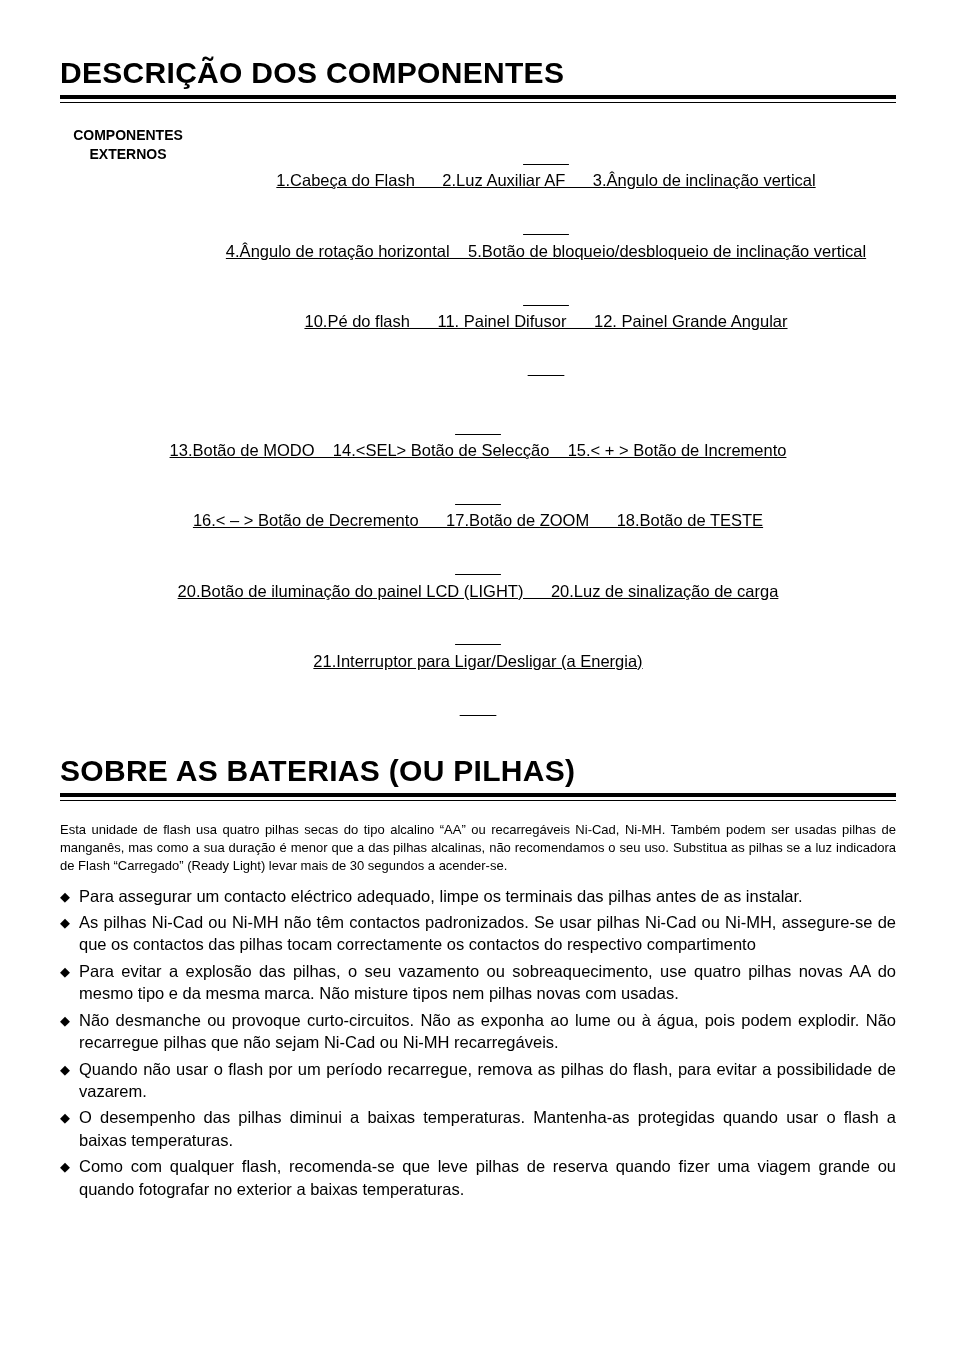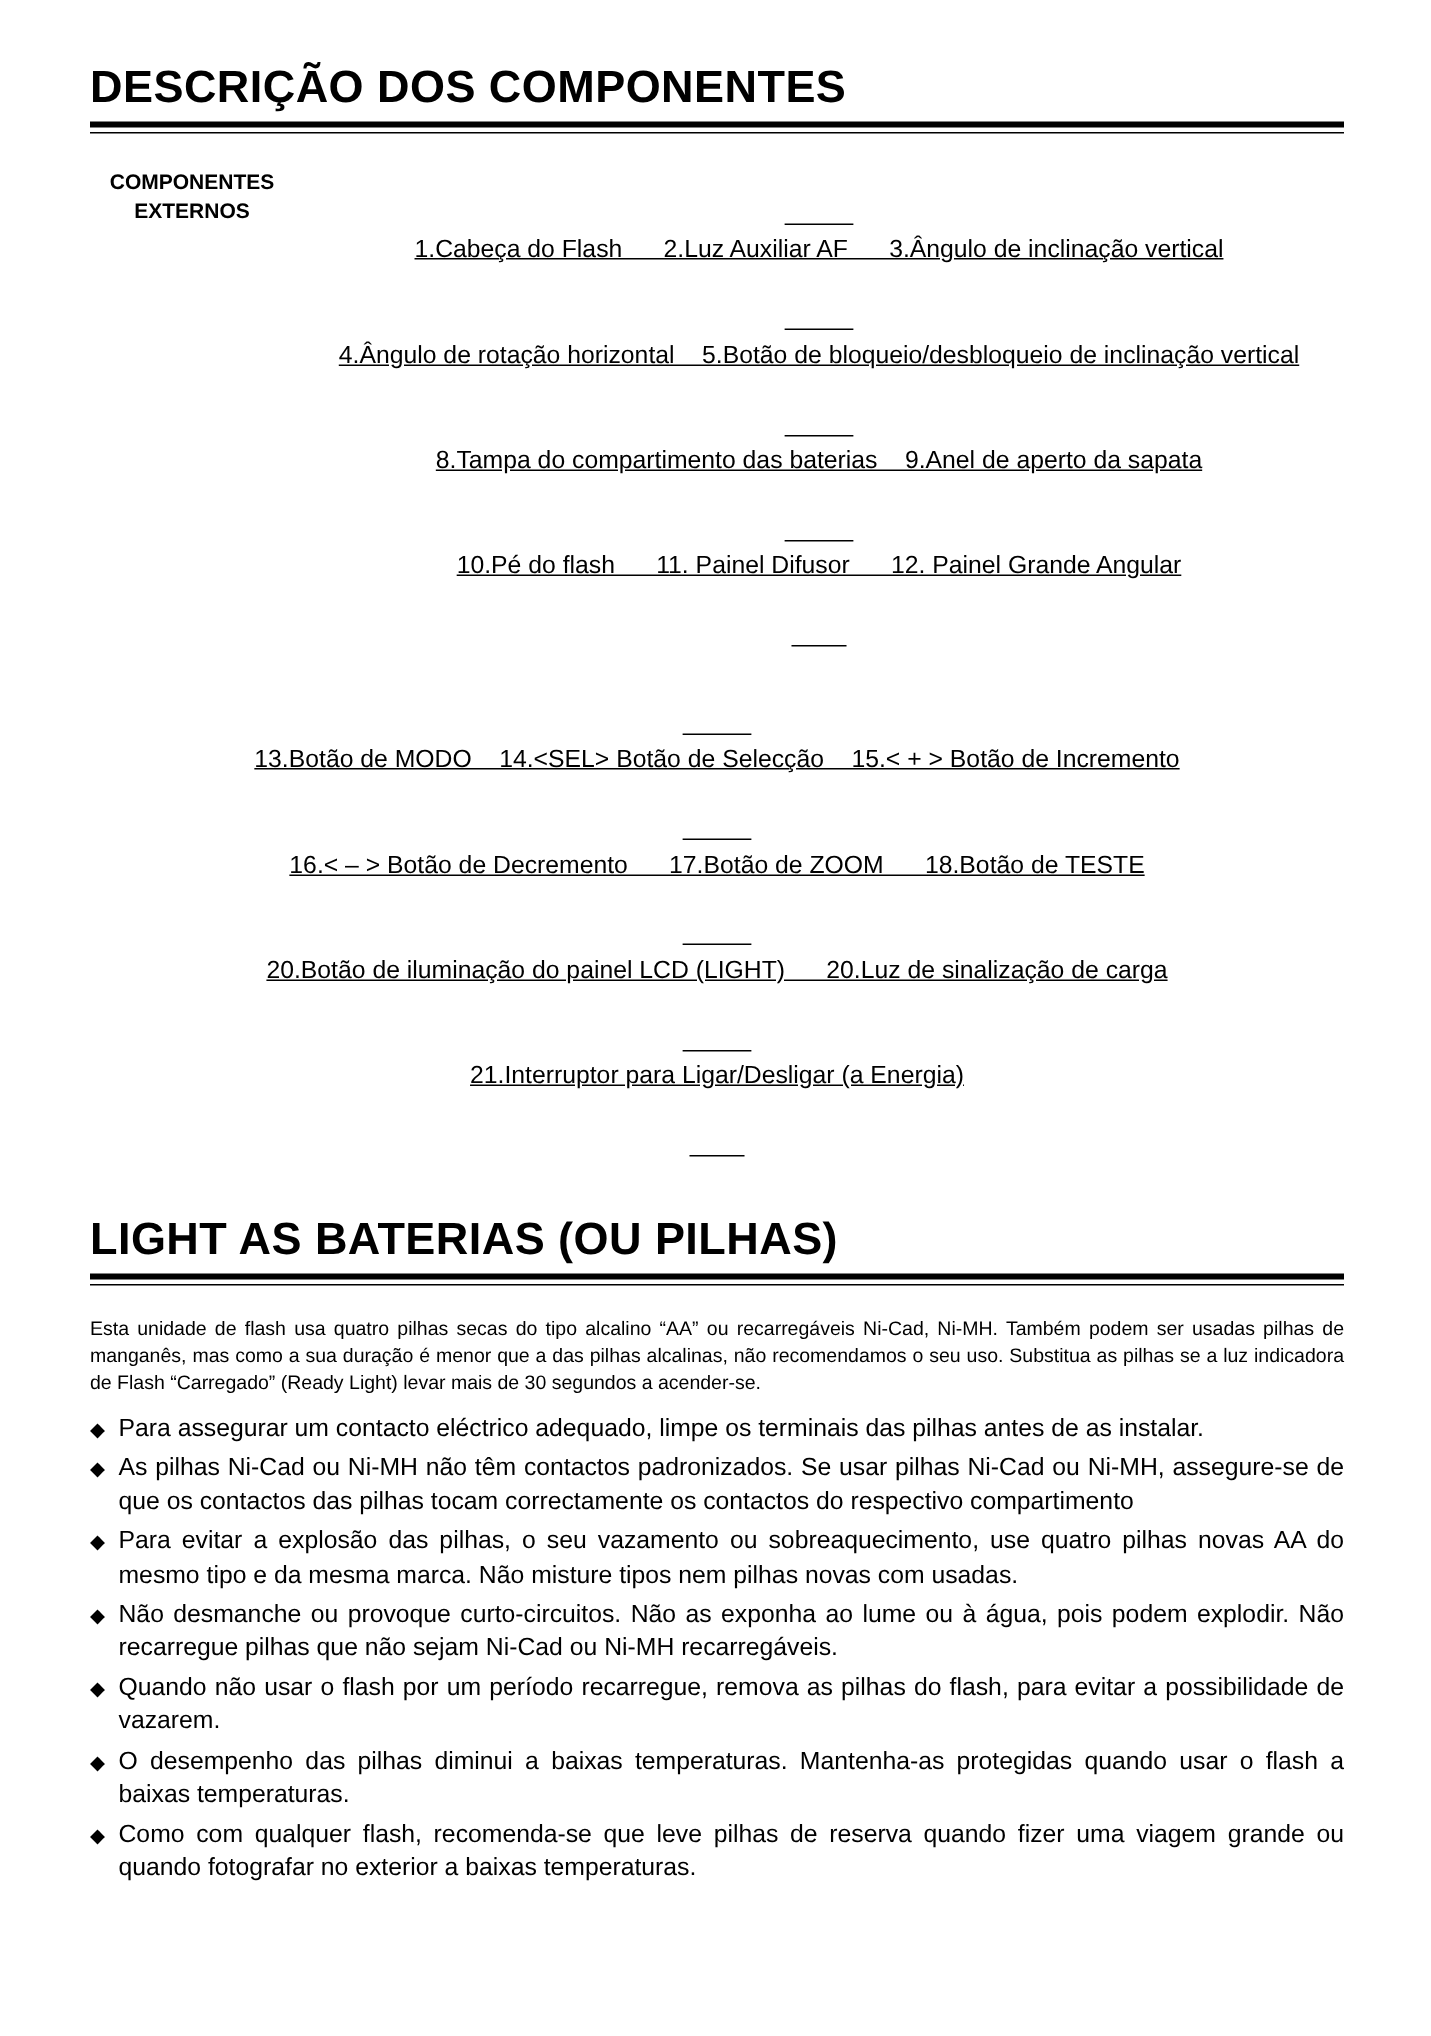--- a/index.html
+++ b/index.html
@@ -2,21 +2,21 @@
 <html lang="pt"><head>
 <meta charset="utf-8">
 <style>
   html,body{margin:0;padding:0;}
   body{
     width:954px;height:1357px;overflow:hidden;
     background:#ffffff;color:#000;
     font-family:"Liberation Sans","DejaVu Sans",sans-serif;
     -webkit-font-smoothing:antialiased;
   }
-  .page{padding:42px 58px 0 60px;box-sizing:border-box;width:954px;height:1072px;position:relative;}
+  .page{padding:42px 58px 0 60px;box-sizing:border-box;width:954px;height:1072px;position:relative;margin-top:14px;}
 
   .section-title{
     font-size:30px;font-weight:bold;margin:0;line-height:1.12;
     letter-spacing:0.3px;
   }
   .rule-thick{height:4px;background:#000;margin-top:5px;}
   .rule-thin{height:1px;background:#000;margin-top:3px;}
 
   
   .components{margin-top:20px;}
@@ -45,37 +45,36 @@
     <h1 class="section-title">DESCRIÇÃO DOS COMPONENTES</h1>
     <div class="rule-thick"></div>
     <div class="rule-thin"></div>
 
     <div class="components" style="display:block;text-align:center;">
       <div class="comp-row">
         <div class="comp-label">COMPONENTES EXTERNOS</div>
         <div class="comp-lines">
           <div>1.Cabeça do Flash      2.Luz Auxiliar AF      3.Ângulo de inclinação vertical</div>
           <div>4.Ângulo de rotação horizontal    5.Botão de bloqueio/desbloqueio de inclinação vertical</div>
-          <div>8.Tampa do compartimento das baterias    9.Anel de aperto da sapata</div>
           <div>10.Pé do flash      11. Painel Difusor      12. Painel Grande Angular</div>
         </div>
       </div>
       <div class="comp-row">
         <div class="comp-lines">
           <div>13.Botão de MODO    14.&lt;SEL&gt; Botão de Selecção    15.&lt; + &gt; Botão de Incremento</div>
           <div>16.&lt; – &gt; Botão de Decremento      17.Botão de ZOOM      18.Botão de TESTE</div>
           <div>20.Botão de iluminação do painel LCD (LIGHT)      20.Luz de sinalização de carga</div>
           <div>21.Interruptor para Ligar/Desligar (a Energia)</div>
         </div>
       </div>
     </div>
   </div>
 
   <div class="section-batteries">
-    <h1 class="section-title">LIGHT AS BATERIAS (OU PILHAS)</h1>
+    <h1 class="section-title">SOBRE AS BATERIAS (OU PILHAS)</h1>
     <div class="rule-thick"></div>
     <div class="rule-thin"></div>
 
     <p class="body-par">Esta unidade de flash usa quatro pilhas secas do tipo alcalino “AA” ou recarregáveis Ni-Cad, Ni-MH. Também podem ser usadas pilhas de manganês, mas como a sua duração é menor que a das pilhas alcalinas, não recomendamos o seu uso. Substitua as pilhas se a luz indicadora de Flash “Carregado” (Ready Light) levar mais de 30 segundos a acender-se.</p>
 
     <div class="bullets">
       <div class="bullet">
         <span class="b-marker">◆</span>
         <span class="b-text">Para assegurar um contacto eléctrico adequado, limpe os terminais das pilhas antes de as instalar.</span>
       </div>

